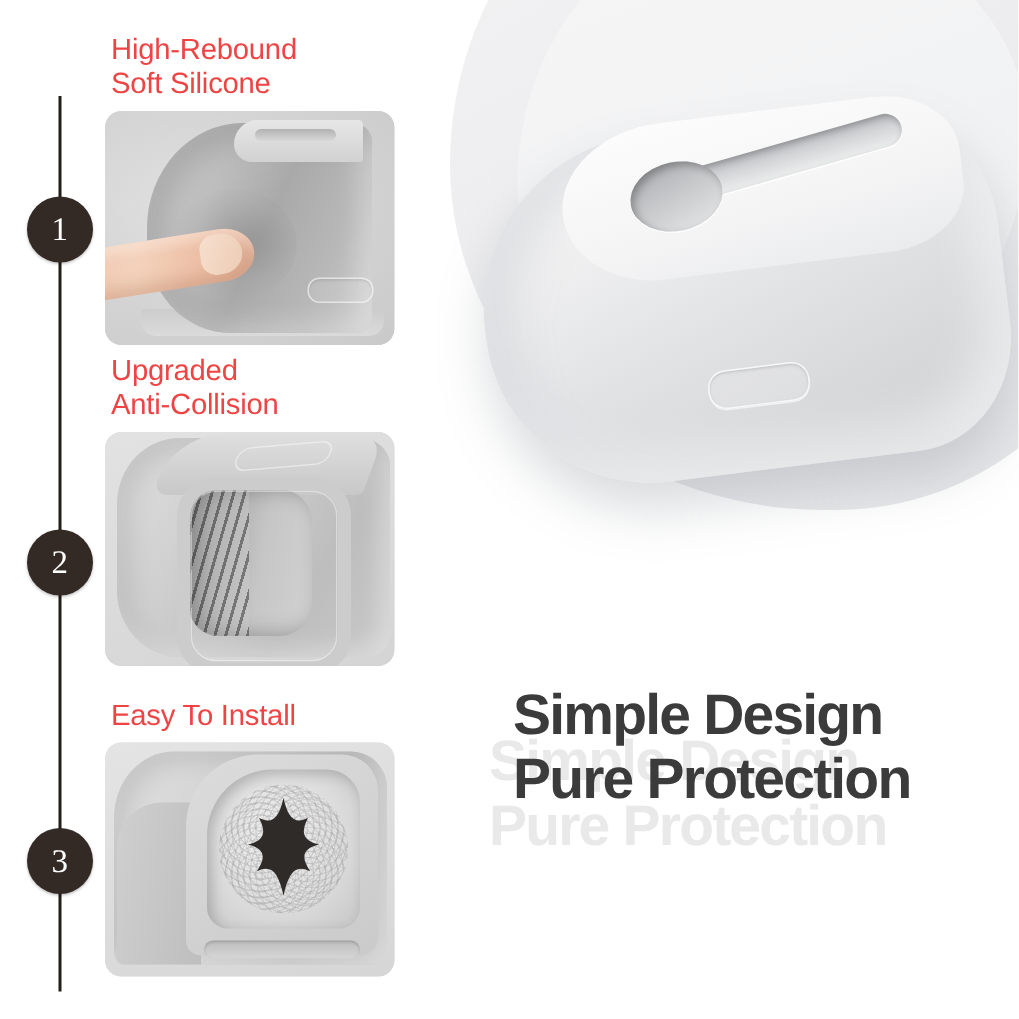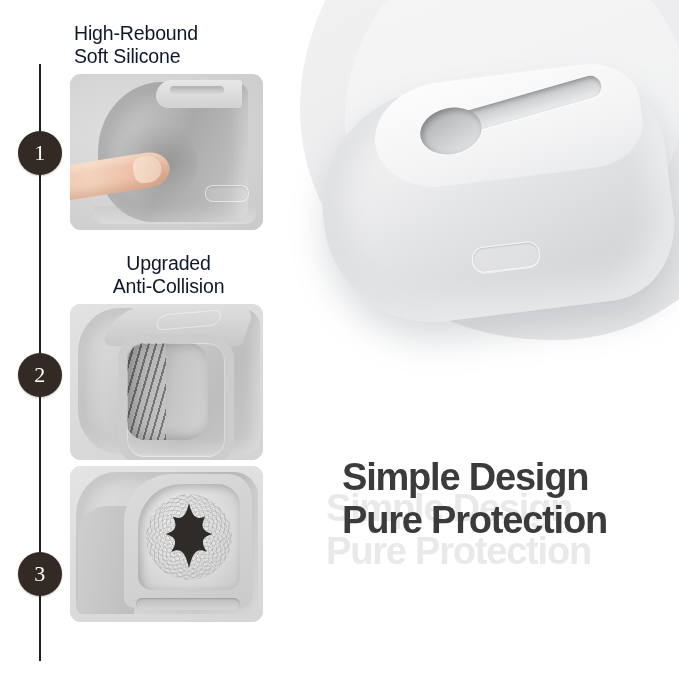--- a/index.html
+++ b/index.html
@@ -72,28 +72,28 @@
   .step-bullet.b1 { top: 131px; }
   .step-bullet.b2 { top: 353px; }
   .step-bullet.b3 { top: 552px; }
 
   
   .feature {
     position: absolute;
     left: 70px;
   }
   .feature.f1 { top: 22px; }
-  .feature.f2 { top: 252px; text-align: center; }
+  .feature.f2 { top: 236px; }
   .feature.f3 { top: 466px; }
 
   .feature-title {
     font-family: "Liberation Sans", sans-serif;
     font-size: 19.5px;
     line-height: 1.19;
-    color: #0f172a;
+    color: #ef4444;
     font-weight: 400;
     letter-spacing: -0.15px;
     white-space: pre-line;
     margin: 0 0 6px 4px;
   }
 
   .thumb {
     position: relative;
     width: 193px;
     height: 156px;
@@ -437,20 +437,21 @@
       <div class="t2-topface"></div>
       <div class="t2-logo"></div>
       <div class="t2-cavity">
         <div class="t2-ribs"></div>
       </div>
       <div class="t2-rim"></div>
     </div>
   </div>
 
   <div class="feature f3">
+    <div class="feature-title">Easy To Install</div>
     <div class="thumb">
       <div class="t3-bg"></div>
       <div class="t3-body"></div>
       <div class="t3-side"></div>
       <div class="t3-face"></div>
       <div class="t3-recess">
         <div class="t3-rings"></div>
         <svg class="t3-star" viewBox="0 0 100 100">
           <path fill="#2e2b29" d="M50 4
             C54 22 60 28 72 22

